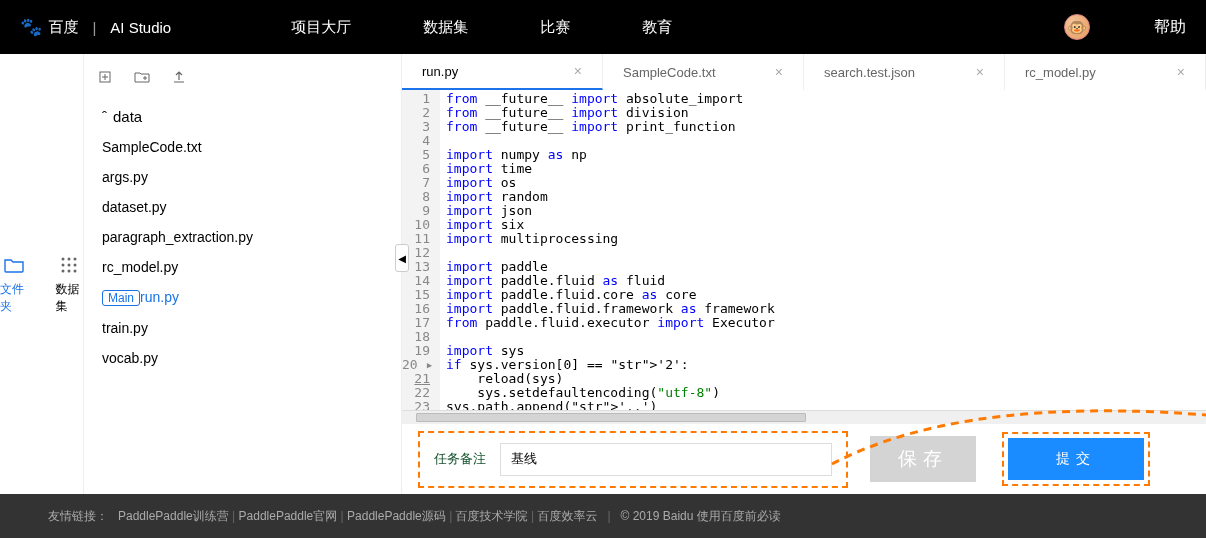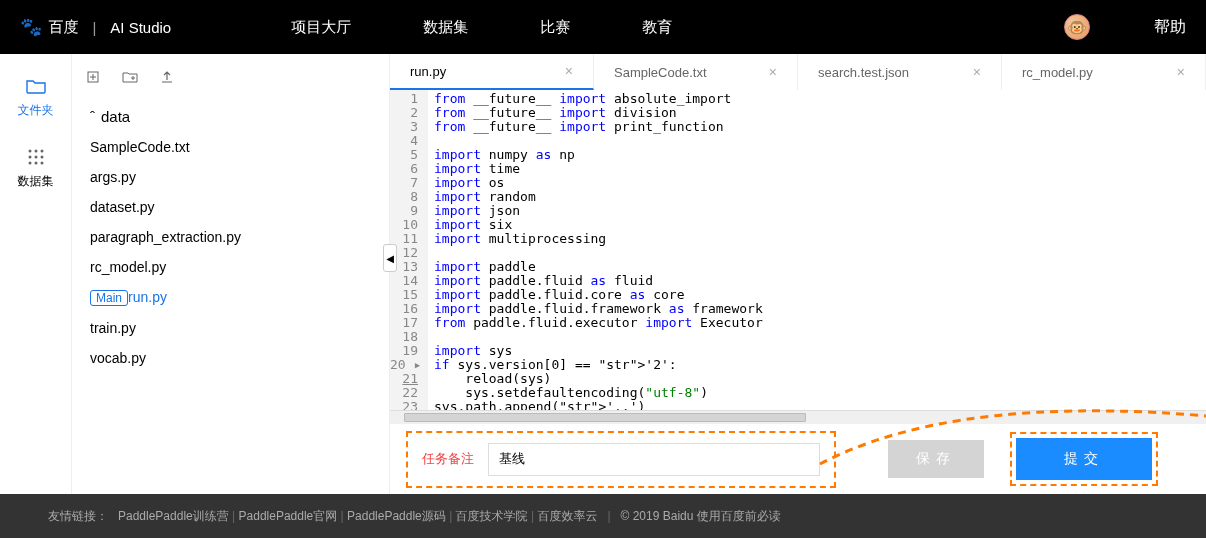--- a/index.html
+++ b/index.html
@@ -6,21 +6,21 @@
 body{font-family:"Microsoft YaHei","PingFang SC",Arial,sans-serif;background:#fff;width:1206px;height:538px;overflow:hidden;position:relative}
 .header{background:#000;height:54px;display:flex;align-items:center;color:#fff;padding:0 20px}
 .logo{display:flex;align-items:center;font-size:15px;gap:6px}
 .logo-paw{font-size:18px}
 .logo-sep{margin:0 8px;opacity:.6}
 .nav{display:flex;gap:72px;margin-left:120px;font-size:15px}
 .nav-item{cursor:pointer}
 .header-right{margin-left:auto;display:flex;align-items:center;gap:64px}
 .avatar{width:26px;height:26px;border-radius:50%;background:radial-gradient(circle at 30% 30%,#f4c39a,#e89a5c);border:1px solid #d88;display:flex;align-items:center;justify-content:center;font-size:16px}
 .main{display:flex;height:440px;background:#fff}
-.left-rail{width:72px;border-right:1px solid #eee;display:flex;flex-direction:column;align-items:center;padding-top:22px;gap:28px}
+.left-rail{width:84px;border-right:1px solid #eee;display:flex;flex-direction:row;align-items:center;padding-top:22px;gap:28px}
 .rail-item{display:flex;flex-direction:column;align-items:center;gap:6px;font-size:12px;cursor:pointer}
 .rail-item.active{color:#1a73e8}
 .rail-icon{width:20px;height:20px;display:flex;align-items:center;justify-content:center;font-size:16px}
 .file-panel{width:318px;border-right:1px solid #eee;padding-top:8px}
 .file-toolbar{display:flex;gap:22px;padding:8px 14px 10px;font-size:15px;color:#666}
 .file-toolbar span{cursor:pointer}
 .file-tree{padding:4px 14px;font-size:14px}
 .tree-item{padding:7px 4px;cursor:pointer}
 .tree-folder{display:flex;align-items:center;gap:6px;font-size:15px}
 .tree-file{padding-left:4px}
@@ -36,25 +36,25 @@
 .gutter div{height:14px}
 .code{flex:1;padding:2px 6px;line-height:14px;white-space:pre;background:#fff;overflow-y:hidden}
 .kw{color:#00f}
 .str{color:#008000}
 .collapse-handle{position:absolute;left:-7px;top:190px;width:14px;height:28px;background:#fff;border:1px solid #ccc;border-radius:3px;display:flex;align-items:center;justify-content:center;font-size:10px;cursor:pointer}
 .hscroll{height:14px;background:#f0f0f0;border-top:1px solid #ddd;position:relative}
 .hscroll::after{content:"";position:absolute;left:14px;right:400px;top:2px;bottom:2px;background:#d4d4d4;border:1px solid #bbb;border-radius:1px}
 .hscroll::before{content:"III";position:absolute;left:50%;top:0;font-size:8px;color:#888;transform:translateX(-260px)}
 .bottom-bar{height:70px;background:#fff;display:flex;align-items:center;padding:0 16px;gap:16px}
 .remark-box{display:flex;align-items:center;gap:14px;border:2px dashed #ff7a00;padding:10px 14px;flex:0 0 430px}
-.remark-label{font-size:13px;color:#ef4444}
+.remark-label{font-size:13px;color:#14532d}
 .remark-input{flex:1;border:1px solid #ddd;padding:8px 10px;font-size:13px}
 .view-tasks{border:2px dashed #ff7a00;padding:14px 10px;margin-left:40px}
 .view-tasks a{color:#1a73e8;font-size:13px;text-decoration:none}
-.btn-save{background:#d4d4d4;color:#fff;border:none;padding:10px 28px;font-size:14px;margin-left:36px;cursor:pointer;letter-spacing:6px}
+.btn-save{background:#d4d4d4;color:#fff;border:none;padding:10px 28px;font-size:19px;margin-left:6px;cursor:pointer;letter-spacing:6px}
 .submit-box{border:2px dashed #ff7a00;padding:4px;margin-left:10px}
 .btn-submit{background:#1a8cff;color:#fff;border:none;padding:12px 48px;font-size:14px;cursor:pointer;letter-spacing:6px}
 .footer{background:#333;height:44px;display:flex;align-items:center;color:#aaa;font-size:12px;padding:0 48px;gap:10px}
 .footer a{color:#aaa;text-decoration:none}
 .footer .sep{color:#666}
 .arrow-svg{position:absolute;pointer-events:none;z-index:50}
 </style>
 </head>
 <body>
 

